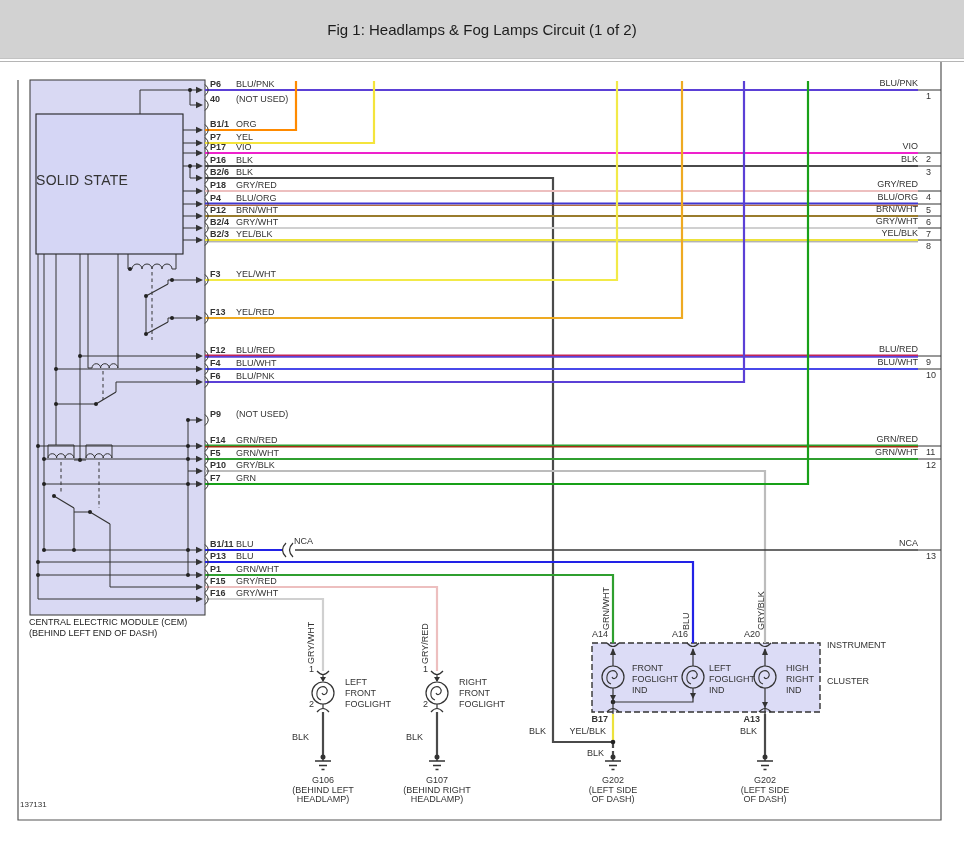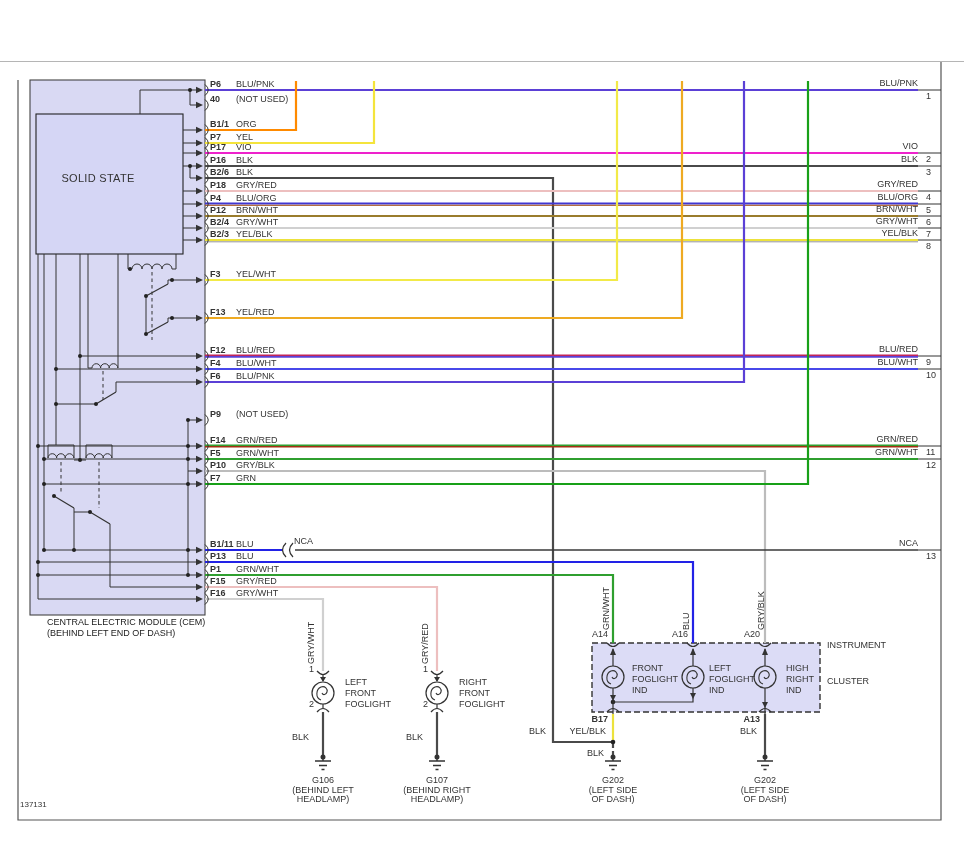--- a/index.html
+++ b/index.html
@@ -36,32 +36,33 @@
   .cl-pin-bot{position:absolute;left:calc(var(--x) - 27px);top:714px;width:22px;
               text-align:right;font-size:9px;color:#333;font-weight:bold;}
   .ind{position:absolute;left:var(--x);top:663px;font-size:9px;color:#333;}
   .ind i{display:block;font-style:normal;line-height:11px;}
   .cl-gnd{position:absolute;left:calc(var(--x) - 45px);top:776px;width:90px;
           text-align:center;font-size:9px;color:#333;}
   .cl-gnd i{display:block;font-style:normal;line-height:9.5px;}
   
   .wlabel{position:absolute;left:var(--x);top:var(--y);text-align:right;
           font-size:9px;color:#333;white-space:nowrap;}
-  .cem-label{position:absolute;left:47px;font-size:9px;color:#222;white-space:nowrap;}
-  .ss-label{position:absolute;left:36px;top:172px;width:124px;text-align:center;
-            font-size:11px;letter-spacing:.3px;color:#333;}
+  .cem-label{position:absolute;left:29px;font-size:9px;color:#222;white-space:nowrap;}
+  .ss-label{position:absolute;left:36px;top:172px;width:124px;
+            font-size:14px;letter-spacing:.3px;color:#333;}
   .cluster-title{position:absolute;left:827px;font-size:9px;color:#333;white-space:nowrap;}
   .nca-label{position:absolute;left:294px;top:536px;font-size:9px;color:#333;}
   .docnum{position:absolute;left:20px;top:800px;font-size:8px;color:#333;}
 </style>
 </head>
 <body>
 
 <div id="page">
 
+  <div class="titlebar">Fig 1: Headlamps &amp; Fog Lamps Circuit (1 of 2)</div>
 
   <svg width="964" height="842" viewBox="0 0 964 842">
 
     <line x1="0" y1="61.5" x2="964" y2="61.5" stroke="#b5b5b5" stroke-width="1"></line>
 
     <g stroke="#555" stroke-width="1.2" fill="none">
       <path d="M18,80 V820 H941 V62"></path>
     </g>
 
     <rect x="30" y="80" width="175" height="535" fill="#d9d9f3" stroke="#444" stroke-width="1.1"></rect>

